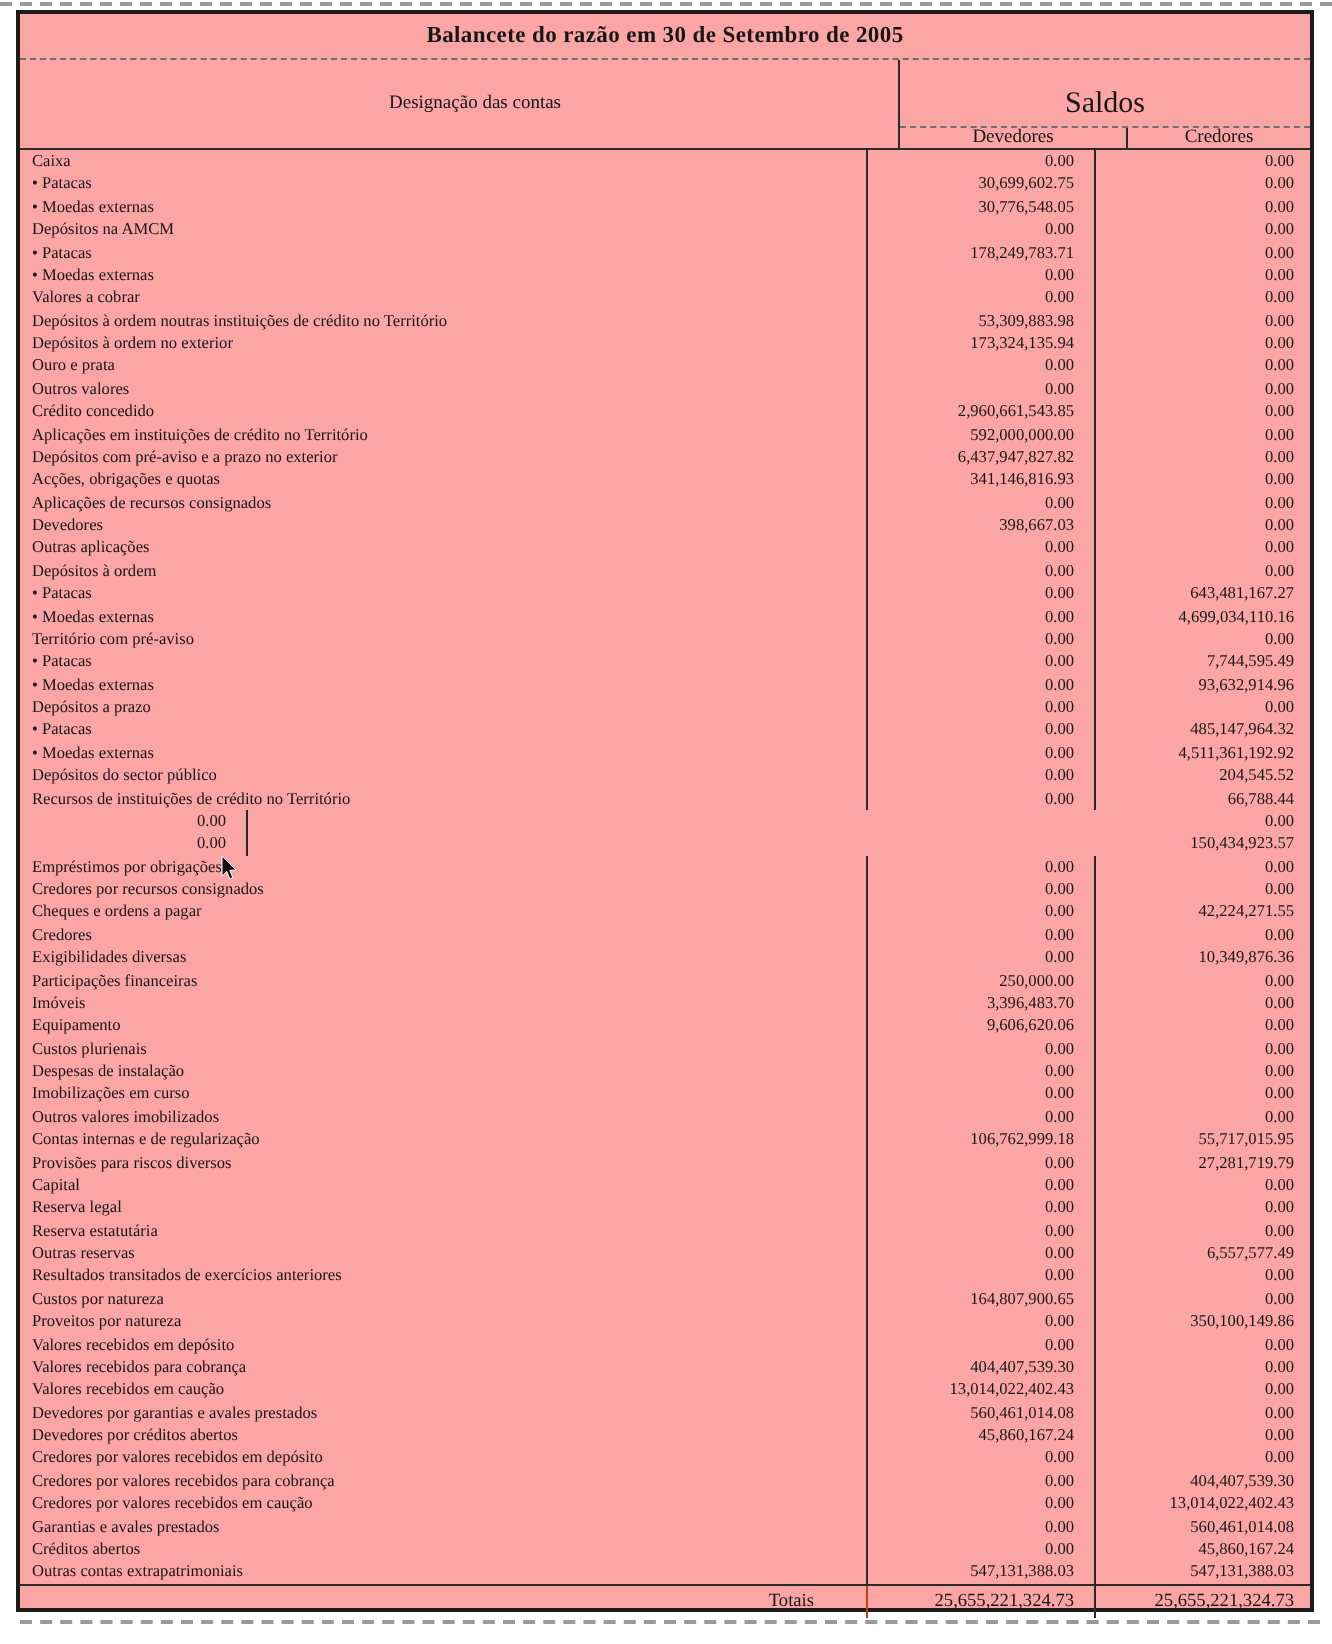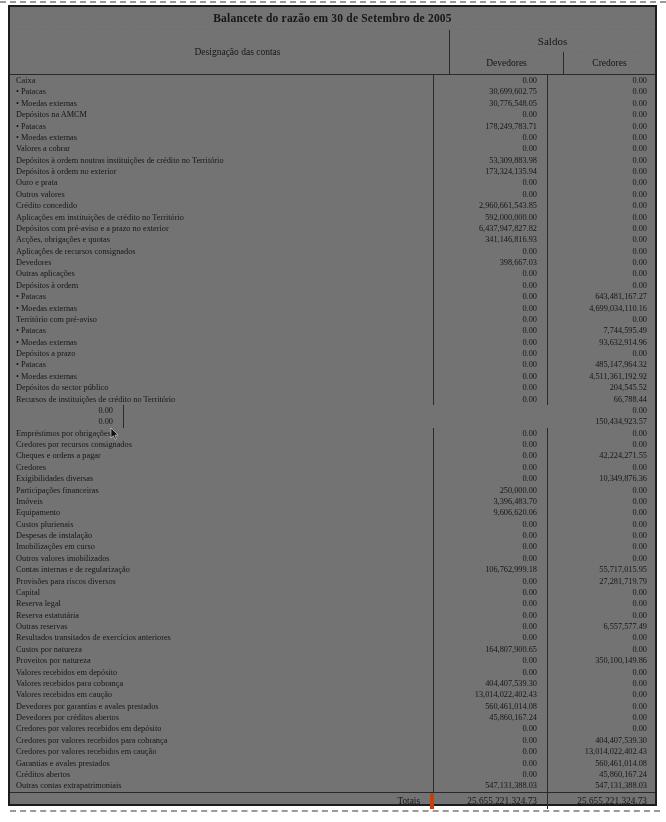--- a/index.html
+++ b/index.html
@@ -15,21 +15,21 @@
     border-top:2px dashed #9a9a9a;
   }
   .scan-line-bottom{
     position:absolute;left:10px;top:810px;width:650px;height:0;
     border-top:2px dashed #9a9a9a;
   }
   .sheet{
     position:absolute;left:8px;top:5px;width:649px;height:801px;
     border:2px solid #1c1c1c;
     box-sizing:border-box;
-    background:#737373;
+    background:#fca5a5;
     display:flex;flex-direction:column;
   }
   .title-row{
     height:22px;flex:0 0 22px;
     display:flex;align-items:center;justify-content:center;
     border-bottom:1px dashed #6f6f6f;
     font-weight:bold;font-size:11.5px;
     letter-spacing:.2px;
   }
   .head{
@@ -44,21 +44,22 @@
     display:flex;align-items:center;justify-content:center;
     font-size:9.5px;
     box-sizing:border-box;
     margin-left:16px;
   }
   .head-saldos-wrap{flex:1;display:flex;flex-direction:column;}
   .head-saldos{
     height:21px;flex:0 0 21px;
     display:flex;align-items:center;justify-content:center;
     border-bottom:1px dashed #6f6f6f;
-    font-size:11px;
+    font-size:15px;
+    margin-top:12px;
   }
   .head-cols{flex:1;display:flex;}
   .head-dev{
     width:114px;flex:0 0 114px;
     border-right:1px solid #2a2a2a;
     display:flex;align-items:center;justify-content:center;
     font-size:9.5px;box-sizing:border-box;
   }
   .head-cred{
     flex:1;display:flex;align-items:center;justify-content:center;
@@ -88,22 +89,22 @@
     white-space:nowrap;height:100%;
   }
   .totals-row{
     flex:0 0 16px;height:16px;
     display:flex;align-items:center;
     border-top:1px solid #2a2a2a;
     font-size:9.3px;
   }
   .totals-label{
     width:424px;flex:0 0 424px;
-    text-align:right;padding-right:10px;box-sizing:border-box;
-    border-right:4px solid #c2410c;height:100%;
+    text-align:right;padding-right:26px;box-sizing:border-box;
+    border-right:1px solid #c2410c;height:100%;
     display:flex;align-items:center;justify-content:flex-end;
   }
   .totals-dev{
     width:114px;flex:0 0 114px;
     text-align:right;padding-right:10px;box-sizing:border-box;
     border-right:1px solid #2a2a2a;height:100%;
     display:flex;align-items:center;justify-content:flex-end;
   }
   .totals-cred{
     flex:1;text-align:right;padding-right:8px;box-sizing:border-box;height:100%;

